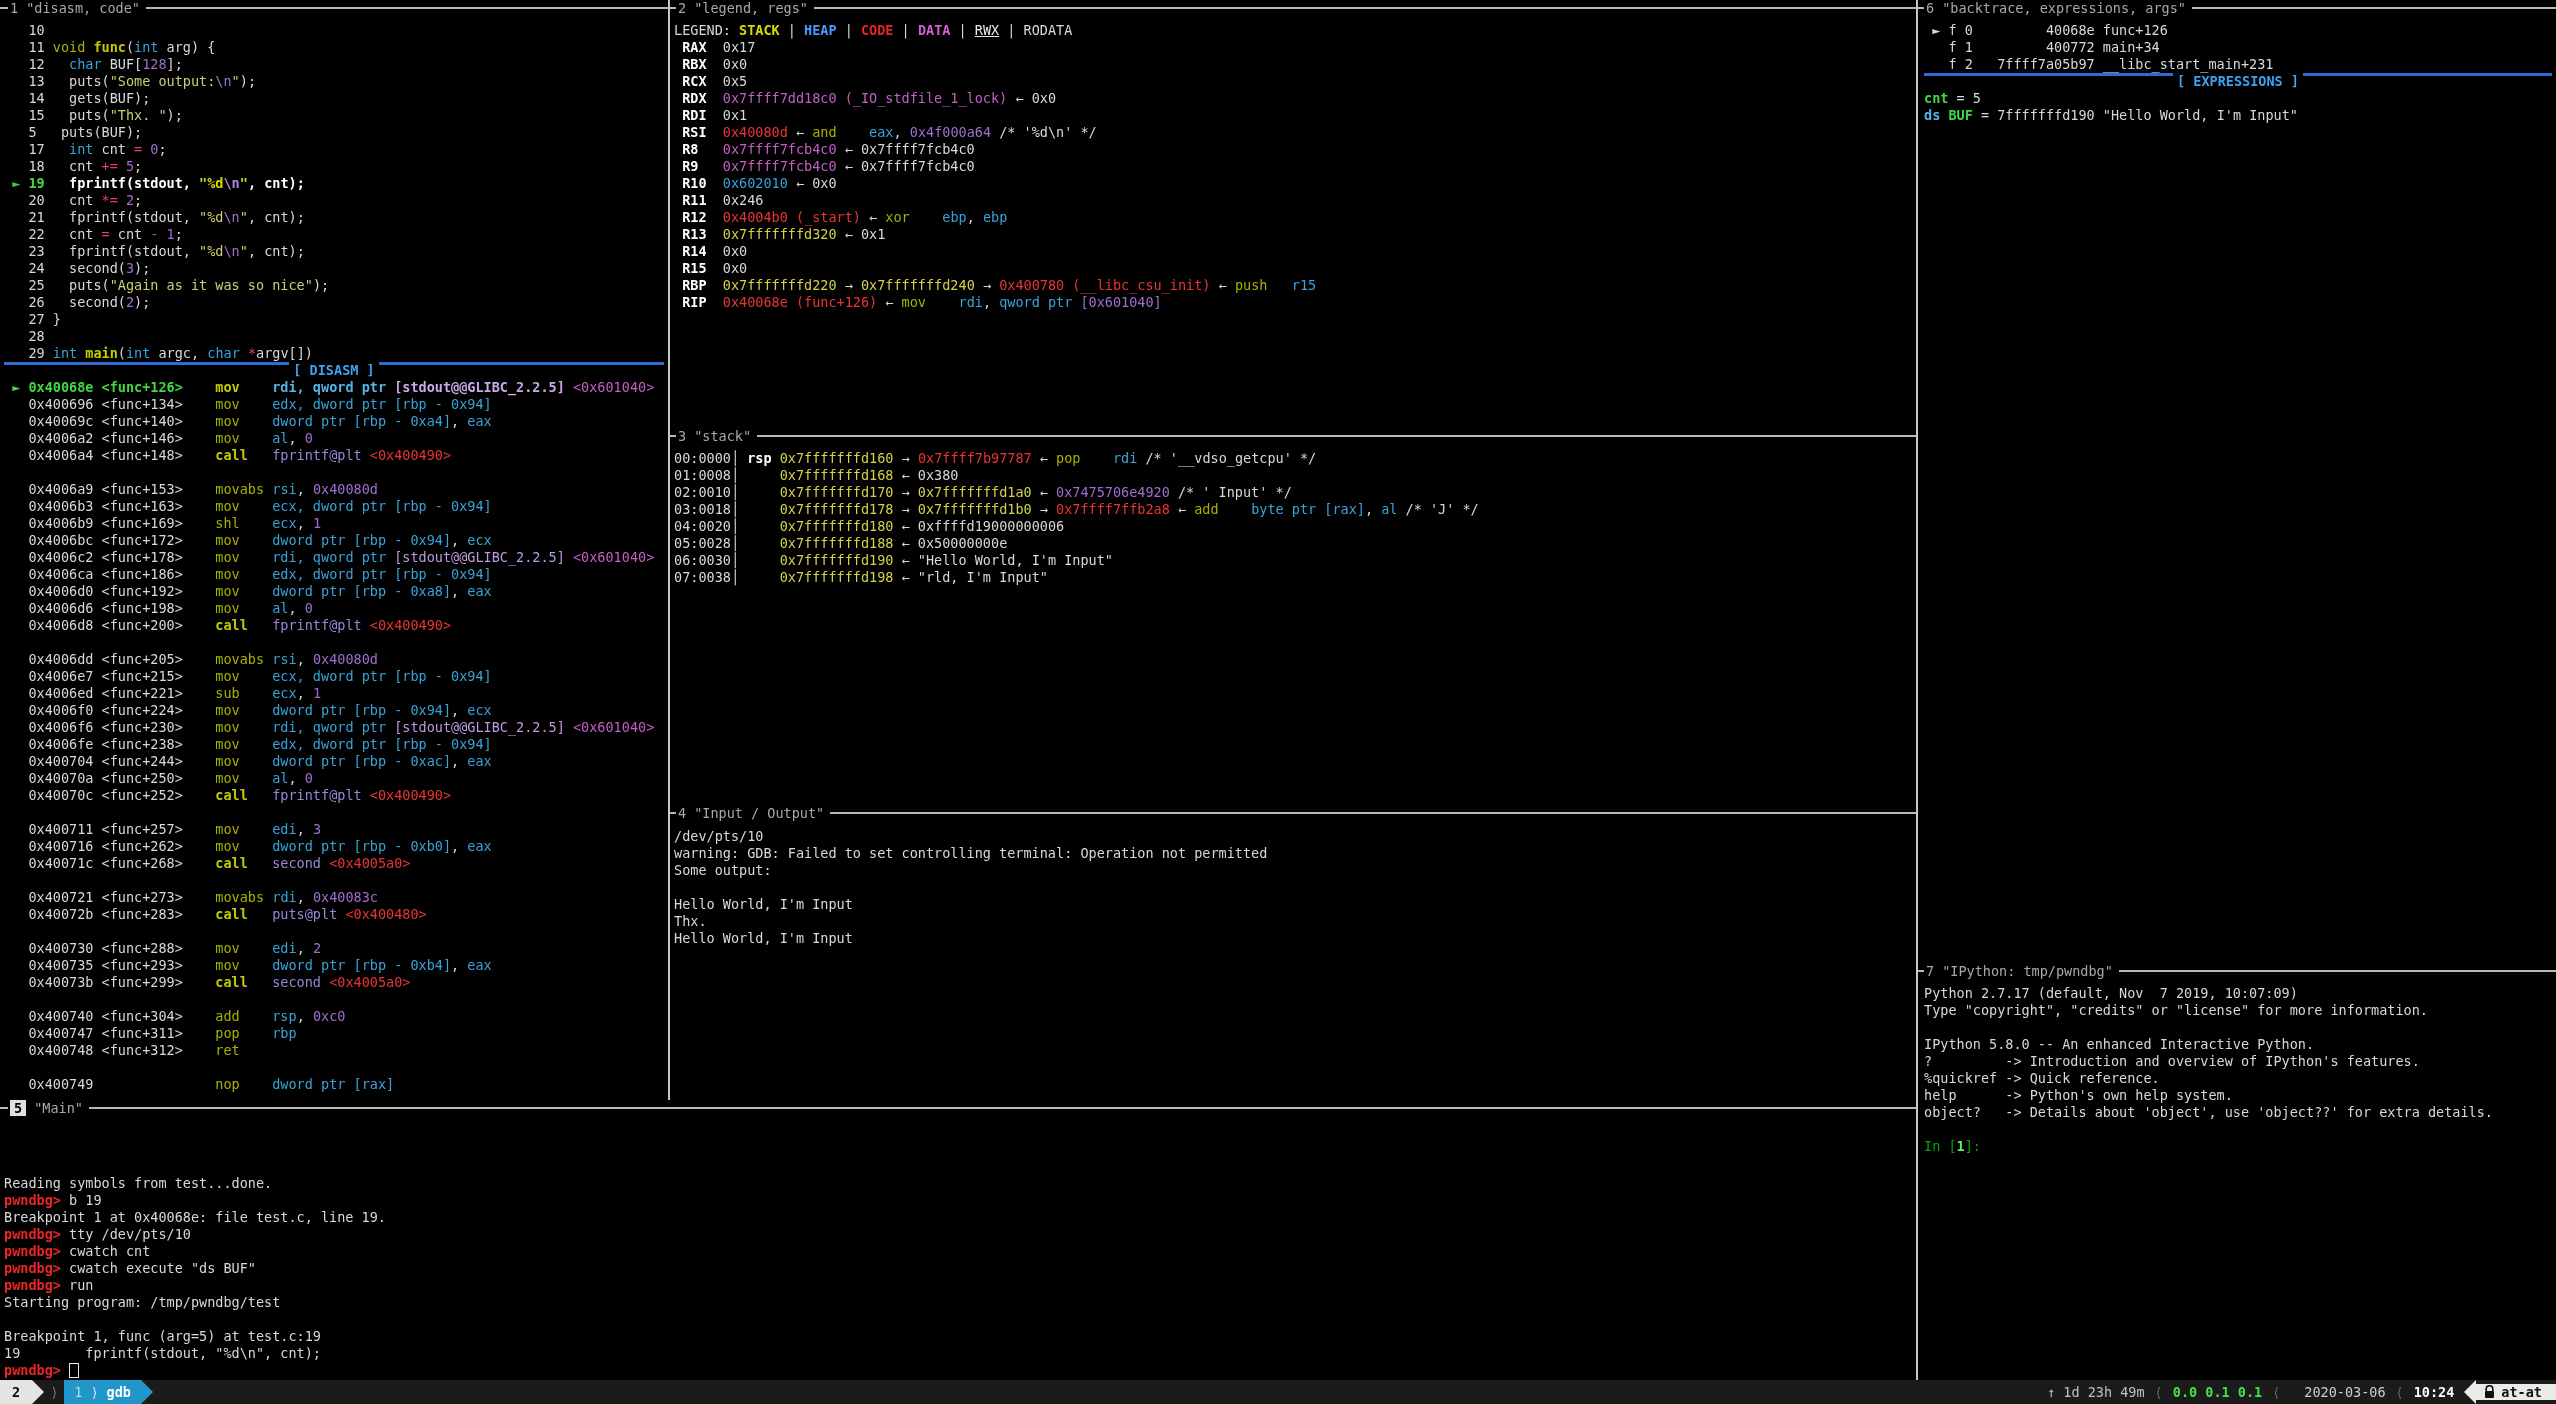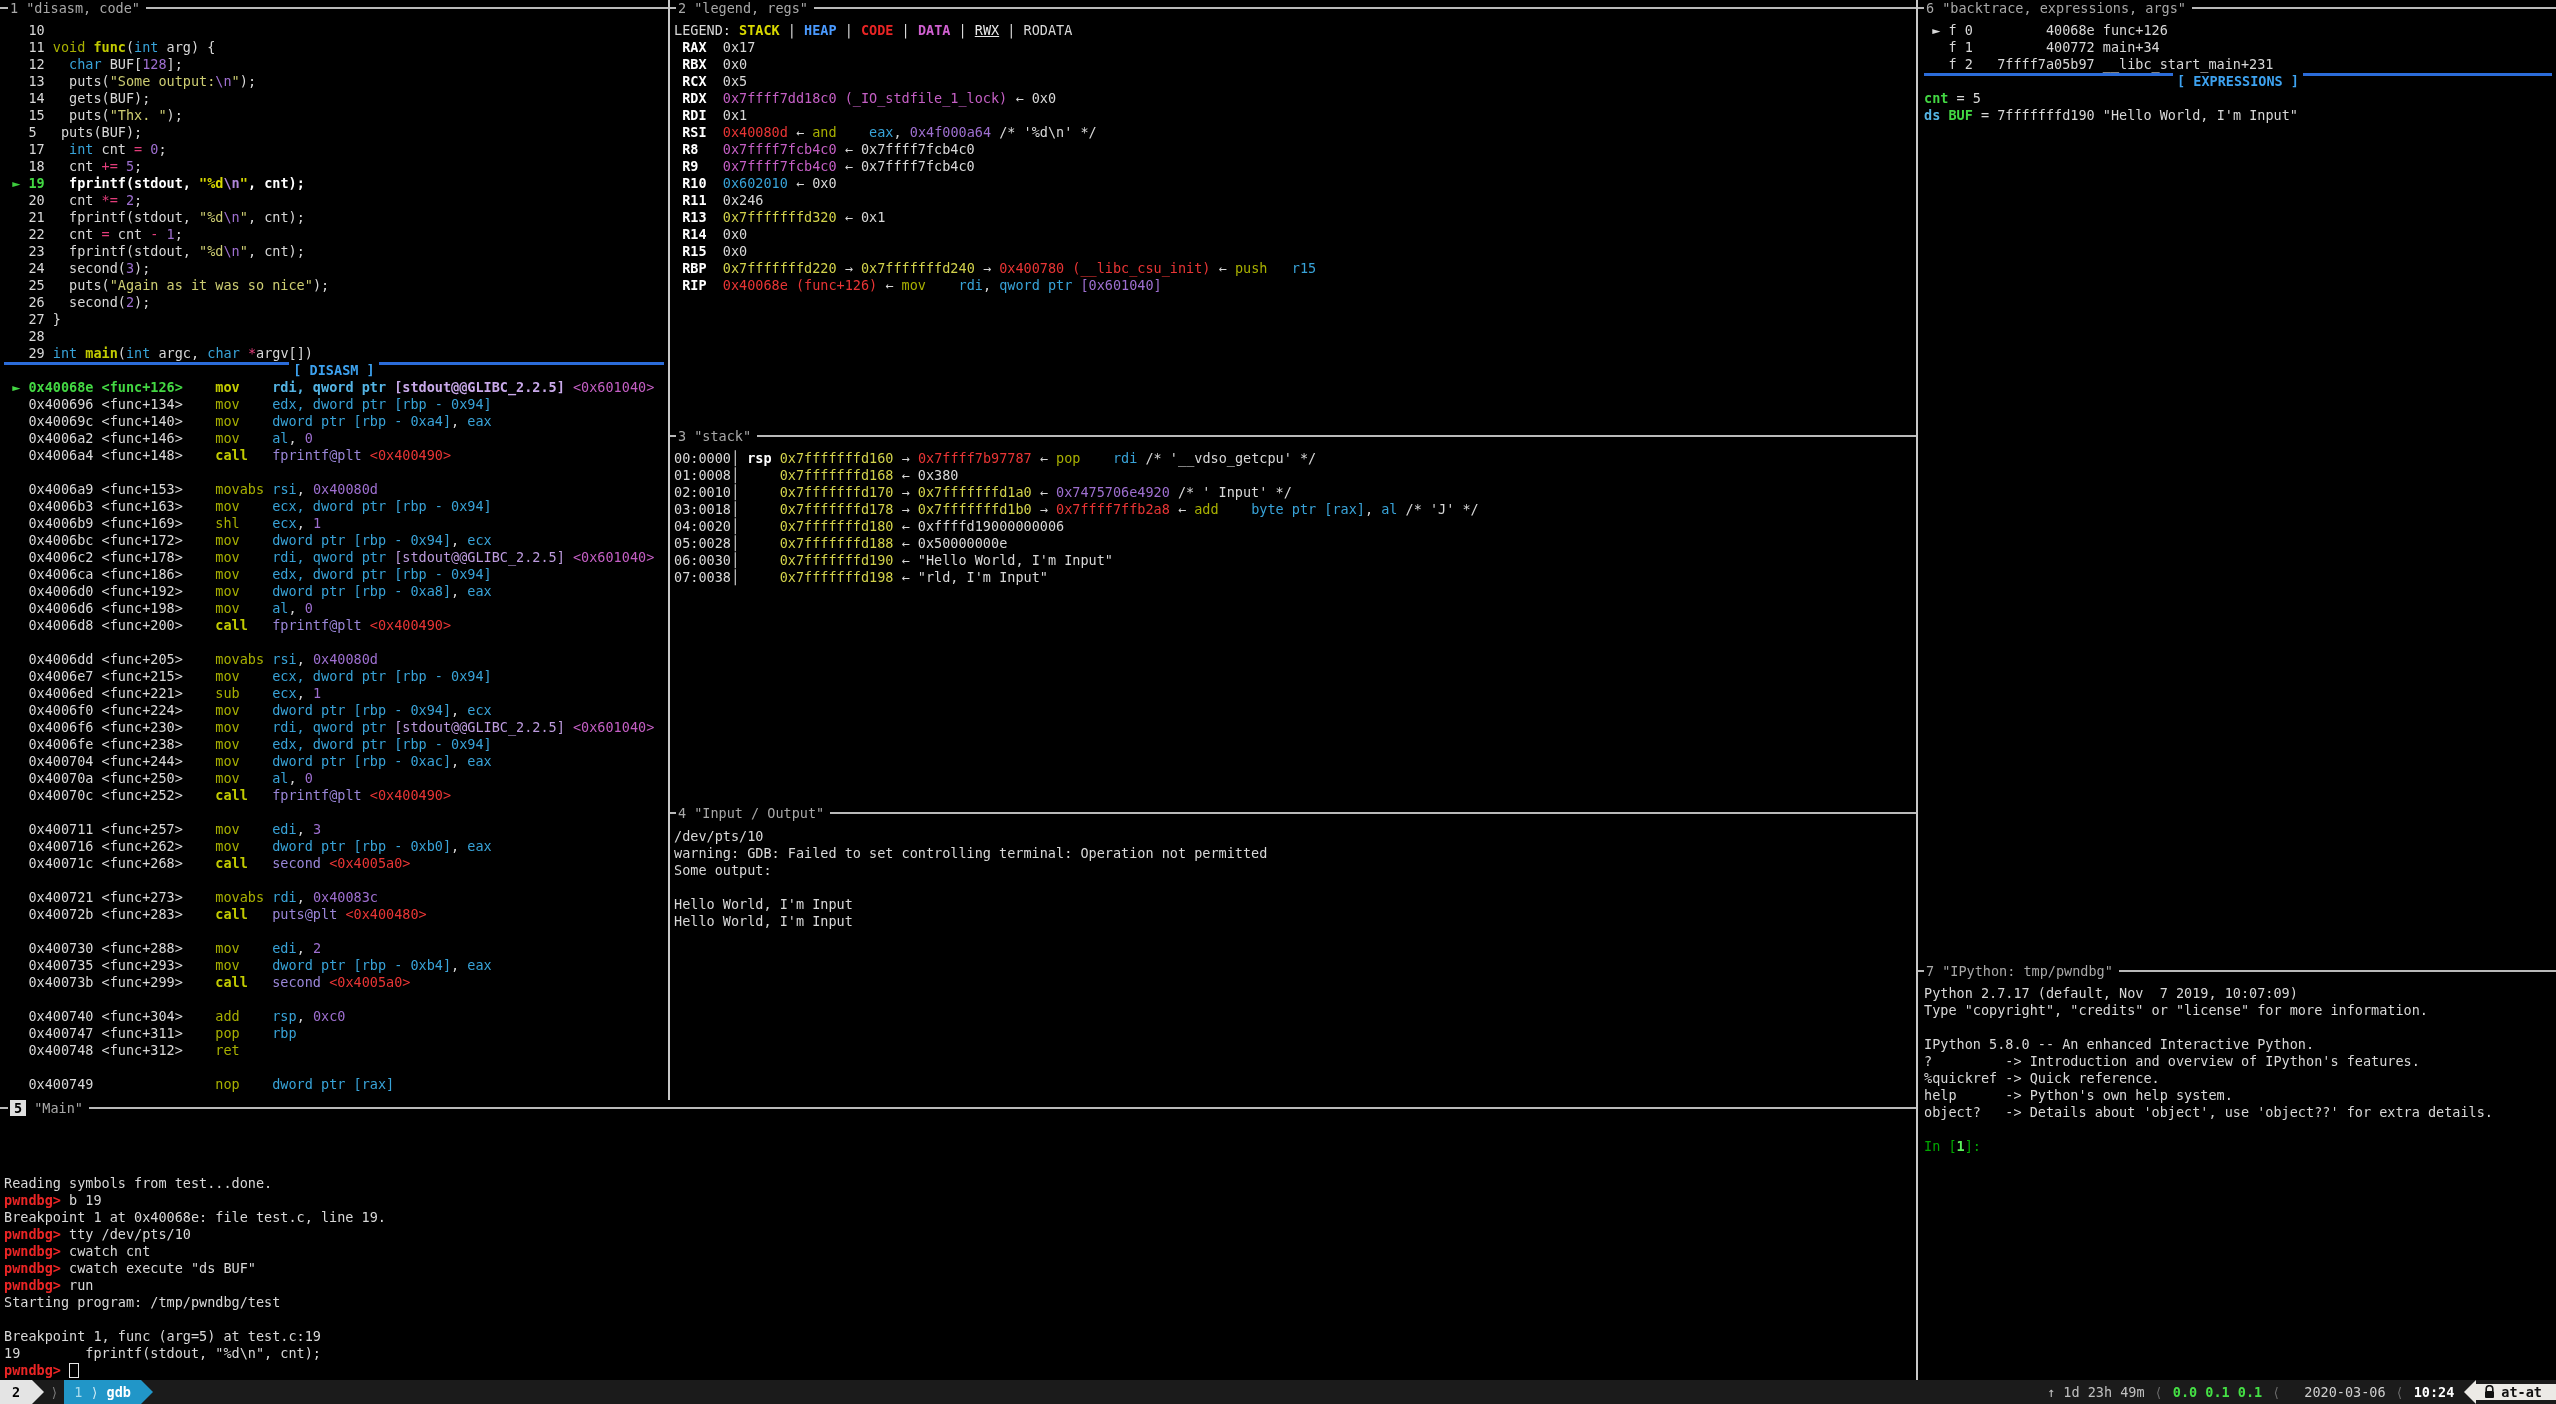--- a/index.html
+++ b/index.html
@@ -160,20 +160,21 @@
       <div class="trow"><span class="c-wb"> RAX  </span><span class="c-w">0x17</span></div>
       <div class="trow"><span class="c-wb"> RBX  </span><span class="c-w">0x0</span></div>
       <div class="trow"><span class="c-wb"> RCX  </span><span class="c-w">0x5</span></div>
       <div class="trow"><span class="c-wb"> RDX  </span><span class="c-mg">0x7ffff7dd18c0 (_IO_stdfile_1_lock)</span><span class="c-w"> ← 0x0</span></div>
       <div class="trow"><span class="c-wb"> RDI  </span><span class="c-w">0x1</span></div>
       <div class="trow"><span class="c-wb"> RSI  </span><span class="c-rd">0x40080d</span><span class="c-w"> ← </span><span class="c-ol">and</span><span class="c-w">    </span><span class="c-bl">eax</span><span class="c-w">, </span><span class="c-pu">0x4f000a64</span><span class="c-w"> /* '%d\n' */</span></div>
       <div class="trow"><span class="c-wb"> R8   </span><span class="c-mg">0x7ffff7fcb4c0</span><span class="c-w"> ← 0x7ffff7fcb4c0</span></div>
       <div class="trow"><span class="c-wb"> R9   </span><span class="c-mg">0x7ffff7fcb4c0</span><span class="c-w"> ← 0x7ffff7fcb4c0</span></div>
       <div class="trow"><span class="c-wb"> R10  </span><span class="c-bl">0x602010</span><span class="c-w"> ← 0x0</span></div>
       <div class="trow"><span class="c-wb"> R11  </span><span class="c-w">0x246</span></div>
+      <div class="trow"><span class="c-wb"> R12  </span><span class="c-rd">0x4004b0 (_start)</span><span class="c-w"> ← </span><span class="c-ol">xor</span><span class="c-w">    </span><span class="c-bl">ebp</span><span class="c-w">, </span><span class="c-bl">ebp</span></div>
       <div class="trow"><span class="c-wb"> R13  </span><span class="c-yl">0x7fffffffd320</span><span class="c-w"> ← 0x1</span></div>
       <div class="trow"><span class="c-wb"> R14  </span><span class="c-w">0x0</span></div>
       <div class="trow"><span class="c-wb"> R15  </span><span class="c-w">0x0</span></div>
       <div class="trow"><span class="c-wb"> RBP  </span><span class="c-yl">0x7fffffffd220</span><span class="c-w"> → </span><span class="c-yl">0x7fffffffd240</span><span class="c-w"> → </span><span class="c-rd">0x400780 (__libc_csu_init)</span><span class="c-w"> ← </span><span class="c-ol">push</span><span class="c-w">   </span><span class="c-bl">r15</span></div>
       <div class="trow"><span class="c-wb"> RIP  </span><span class="c-rd">0x40068e (func+126)</span><span class="c-w"> ← </span><span class="c-ol">mov</span><span class="c-w">    </span><span class="c-bl">rdi</span><span class="c-w">, </span><span class="c-bl">qword ptr </span><span class="c-pu">[0x601040]</span></div>
     </div>
   <div class="lines" style="left:674px;top:450px;width:1238px">
       <div class="trow"><span class="c-w">00:0000│ </span><span class="c-wb">rsp</span><span class="c-w"> </span><span class="c-yl">0x7fffffffd160</span><span class="c-w"> → </span><span class="c-rd">0x7ffff7b97787</span><span class="c-w"> ← </span><span class="c-ol">pop</span><span class="c-w">    </span><span class="c-bl">rdi</span><span class="c-w"> /* '__vdso_getcpu' */</span></div>
       <div class="trow"><span class="c-w">01:0008│     </span><span class="c-yl">0x7fffffffd168</span><span class="c-w"> ← 0x380</span></div>
       <div class="trow"><span class="c-w">02:0010│     </span><span class="c-yl">0x7fffffffd170</span><span class="c-w"> → </span><span class="c-yl">0x7fffffffd1a0</span><span class="c-w"> ← </span><span class="c-pu">0x7475706e4920</span><span class="c-w"> /* ' Input' */</span></div>
@@ -182,20 +183,21 @@
       <div class="trow"><span class="c-w">05:0028│     </span><span class="c-yl">0x7fffffffd188</span><span class="c-w"> ← 0x50000000e</span></div>
       <div class="trow"><span class="c-w">06:0030│     </span><span class="c-yl">0x7fffffffd190</span><span class="c-w"> ← "Hello World, I'm Input"</span></div>
       <div class="trow"><span class="c-w">07:0038│     </span><span class="c-yl">0x7fffffffd198</span><span class="c-w"> ← "rld, I'm Input"</span></div>
     </div>
   <div class="lines" style="left:674px;top:828px;width:1238px">
       <div class="trow"><span class="c-w">/dev/pts/10</span></div>
       <div class="trow"><span class="c-w">warning: GDB: Failed to set controlling terminal: Operation not permitted</span></div>
       <div class="trow"><span class="c-w">Some output:</span></div>
       <div class="trow"></div>
       <div class="trow"><span class="c-w">Hello World, I'm Input</span></div>
+      <div class="trow"><span class="c-w">Thx. </span></div>
       <div class="trow"><span class="c-w">Hello World, I'm Input</span></div>
     </div>
   <div class="lines" style="left:4px;top:1124px;width:1908px">
       <div class="trow"></div>
       <div class="trow"></div>
       <div class="trow"></div>
       <div class="trow"><span class="c-w">Reading symbols from test...done.</span></div>
       <div class="trow"><span class="c-rdb">pwndbg&gt; </span><span class="c-w">b 19</span></div>
       <div class="trow"><span class="c-w">Breakpoint 1 at 0x40068e: file test.c, line 19.</span></div>
       <div class="trow"><span class="c-rdb">pwndbg&gt; </span><span class="c-w">tty /dev/pts/10</span></div>

